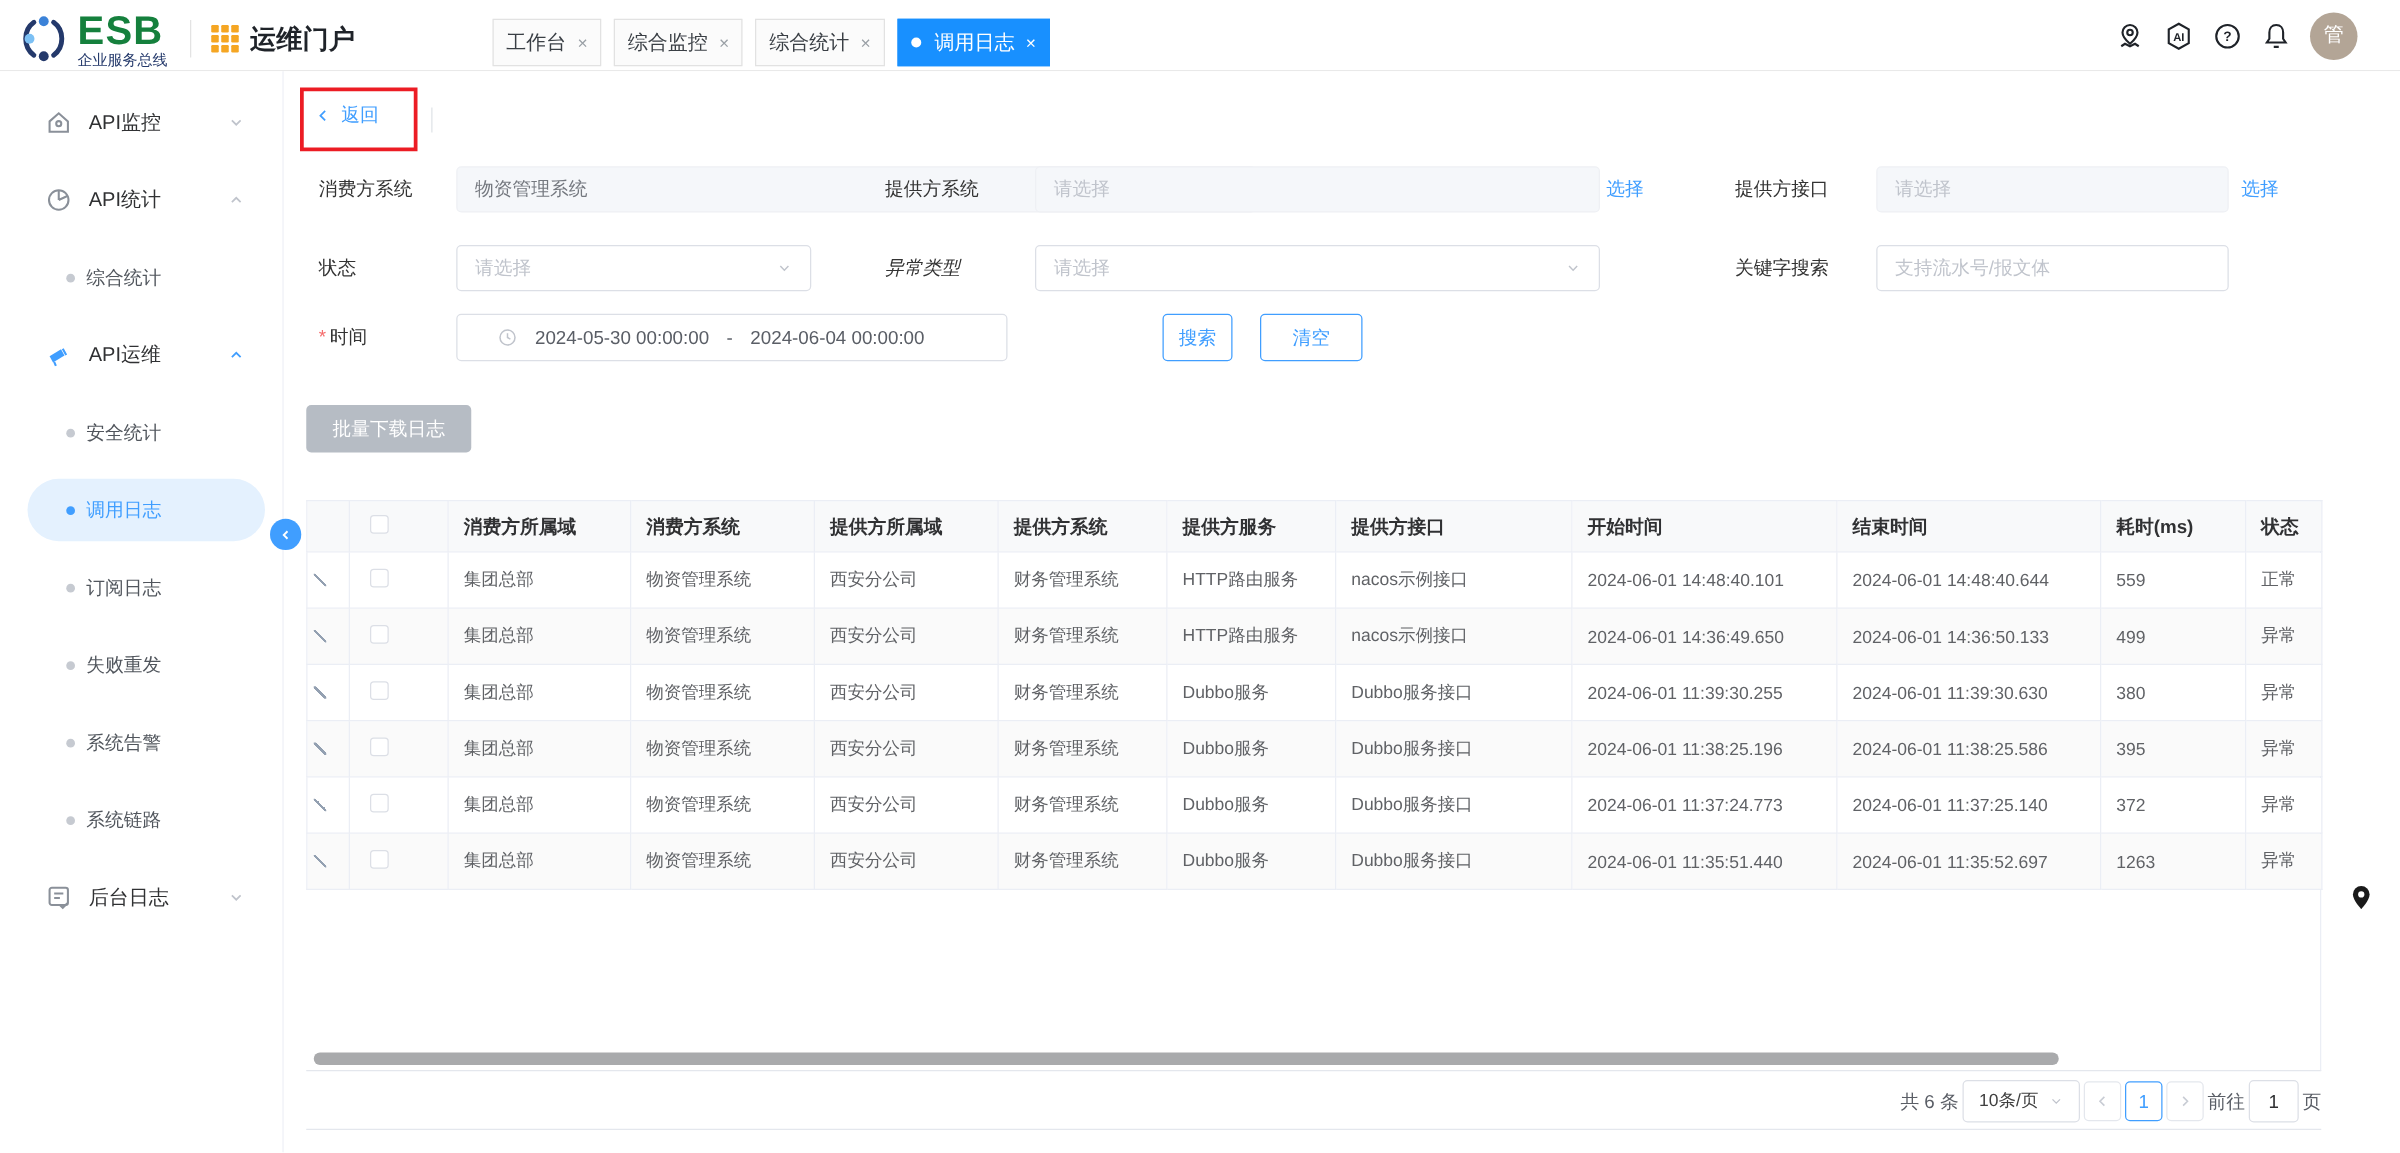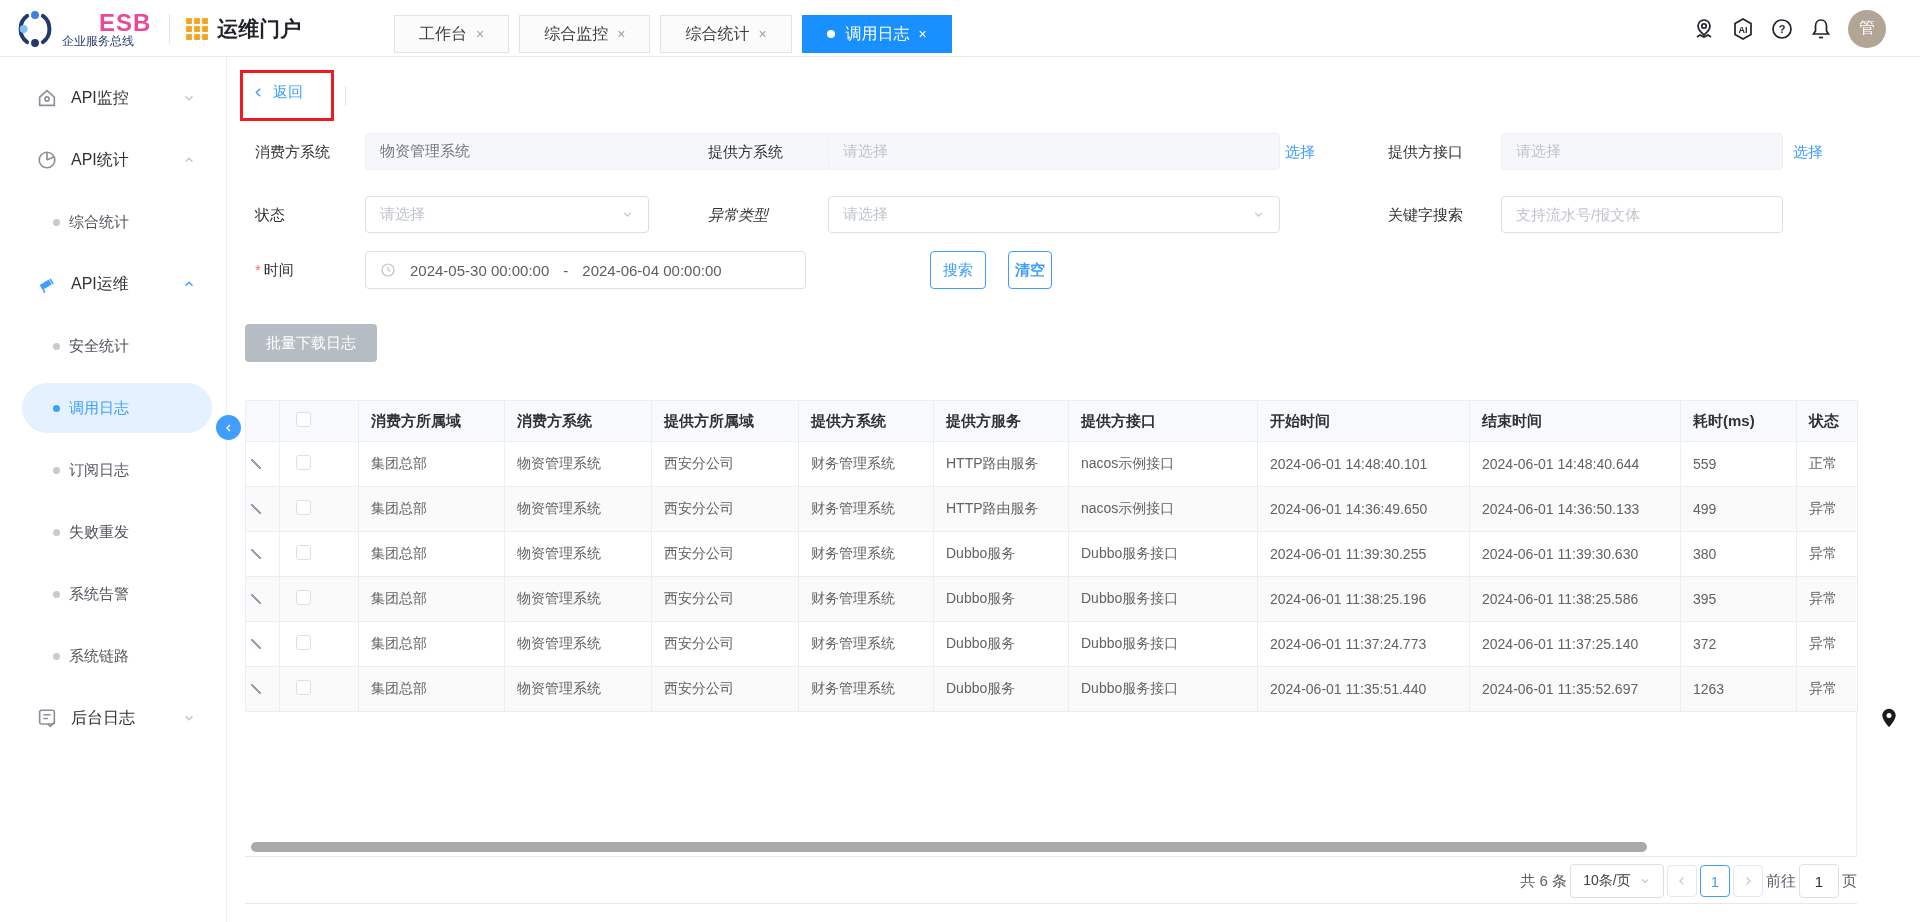--- a/index.html
+++ b/index.html
@@ -4,30 +4,30 @@
 <style>
   * { margin:0; padding:0; box-sizing:border-box; }
   html,body { width:1920px; height:922px; overflow:hidden; background:#fff;
     font-family:"Liberation Sans","DejaVu Sans",sans-serif; color:#303133; }
 
   
   .topbar { position:relative; height:57px; background:#fff; border-bottom:1px solid #e9e9e9; }
   .brand { position:absolute; left:14px; top:8px; display:flex; align-items:center; }
   .brand-logo { width:42px; height:42px; }
   .brand-text { margin-left:6px; line-height:1.05; }
-  .brand-title { font-size:24px; font-weight:bold; color:#ec4899; letter-spacing:1px;margin-left:37px; }
+  .brand-title { font-size:32px; font-weight:bold; color:#15803d; letter-spacing:1px; }
   .brand-sub { font-size:12px; color:#24396b; }
   .brand-divider { width:1px; height:30px; background:#e3e3e3; margin:0 16px 0 18px; }
   .portal { display:flex; align-items:center; gap:9px; }
   .portal-title { font-size:21px; font-weight:bold; color:#1f2329; }
   .grid-icon { display:grid; grid-template-columns:repeat(3,6px); grid-template-rows:repeat(3,6px); gap:2px; }
   .grid-icon i { background:#f5a623; border-radius:1px; }
 
   .tabbar { position:absolute; left:394px; top:15px; display:flex; gap:10px; height:38px; }
-  .tab { display:flex; align-items:center; gap:9px; padding:0 24px; background:#fbfbfb;
+  .tab { display:flex; align-items:center; gap:9px; padding:0 10px; background:#fbfbfb;
          border:1px solid #e2e2e2; font-size:16px; color:#3a3f45; cursor:pointer;text-align:center; }
   .tab .close { font-size:14px; color:#9aa0a6; }
   .tab.active { background:#1890ff; border-color:#1890ff; color:#fff; }
   .tab.active .close { color:#fff; }
   .tab.active .dot { width:8px; height:8px; border-radius:50%; background:#fff; margin-right:2px; }
 
   .topbar-search { position:absolute; left:1316px; top:10px; width:294px; height:38px;
       border:1px solid #dcdfe6; border-radius:19px; display:flex; align-items:center; padding:0 14px; gap:6px; }
   .topbar-search input { border:none; outline:none; flex:1; font-size:15px; color:#606266;
       font-family:inherit; background:transparent; }
@@ -72,21 +72,21 @@
       border-radius:4px; padding:0 14px; font-size:15px; color:#74787f; display:flex; align-items:center; }
   .finput-gray.ph { color:#c0c4cc; }
   .flink { position:absolute; height:37px; line-height:37px; font-size:15px; color:#409eff; cursor:pointer; }
   .fselect { position:absolute; top:139px; height:37px; background:#fff; border:1px solid #dcdfe6;
       border-radius:4px; padding:0 14px; font-size:15px; color:#c0c4cc; display:flex; align-items:center; cursor:pointer; }
   .fselect .chev { margin-left:auto; width:13px; height:13px; color:#c0c4cc; }
   .ftext { position:absolute; top:139px; height:37px; border:1px solid #dcdfe6; border-radius:4px;
       padding:0 14px; font-size:15px; color:#606266; font-family:inherit; outline:none; }
   .ftext::placeholder { color:#c0c4cc; }
   .ftime { position:absolute; left:138px; top:194px; width:441px; height:38px; border:1px solid #dcdfe6;
-      border-radius:4px; display:flex; align-items:center; gap:14px; padding:0 14px; font-size:15px;
+      border-radius:4px; display:flex; align-items:center; gap:14px; padding:0 32px; font-size:15px;
       color:#5a5e66; cursor:pointer; }
   .ftime svg { width:16px; height:16px; color:#c0c4cc; flex-shrink:0; }
   .btn-outline { position:absolute; top:194px; height:38px; background:#fff; border:1px solid #409eff;
       border-radius:4px; color:#409eff; font-size:15px; font-family:inherit; cursor:pointer; }
   .btn-batch { position:absolute; left:18px; top:267px; width:132px; height:38px; background:#b6bcc4;
       border:none; border-radius:4px; color:#fff; font-size:15px; font-family:inherit; cursor:pointer; }
 
   
   .table-card { position:absolute; left:18px; top:343px; width:1612px; height:457px;
       border-bottom:1px solid #e4e7ed; border-right:1px solid #ebeef5; }
@@ -323,21 +323,21 @@
     <div class="ftime">
       <svg viewBox="0 0 24 24" fill="none" stroke="currentColor" stroke-width="1.8">
         <circle cx="12" cy="12" r="9"></circle>
           <path d="M12 7v5l3.5 2"></path>
       </svg>
       <span>2024-05-30 00:00:00</span>
       <span>-</span>
       <span>2024-06-04 00:00:00</span>
     </div>
     <button class="btn-outline" style="left:703px; width:56px;">搜索</button>
-    <button class="btn-outline" style="left:781px; width:44px;font-weight:bold;">清空</button>
+    <button class="btn-outline" style="left:781px; width:82px;">清空</button>
 
     <button class="btn-batch">批量下载日志</button>
 
     <div class="table-card">
       <table>
         <colgroup>
           <col style="width:34px">
             <col style="width:79px">
             <col style="width:146px">
             <col style="width:147px">

